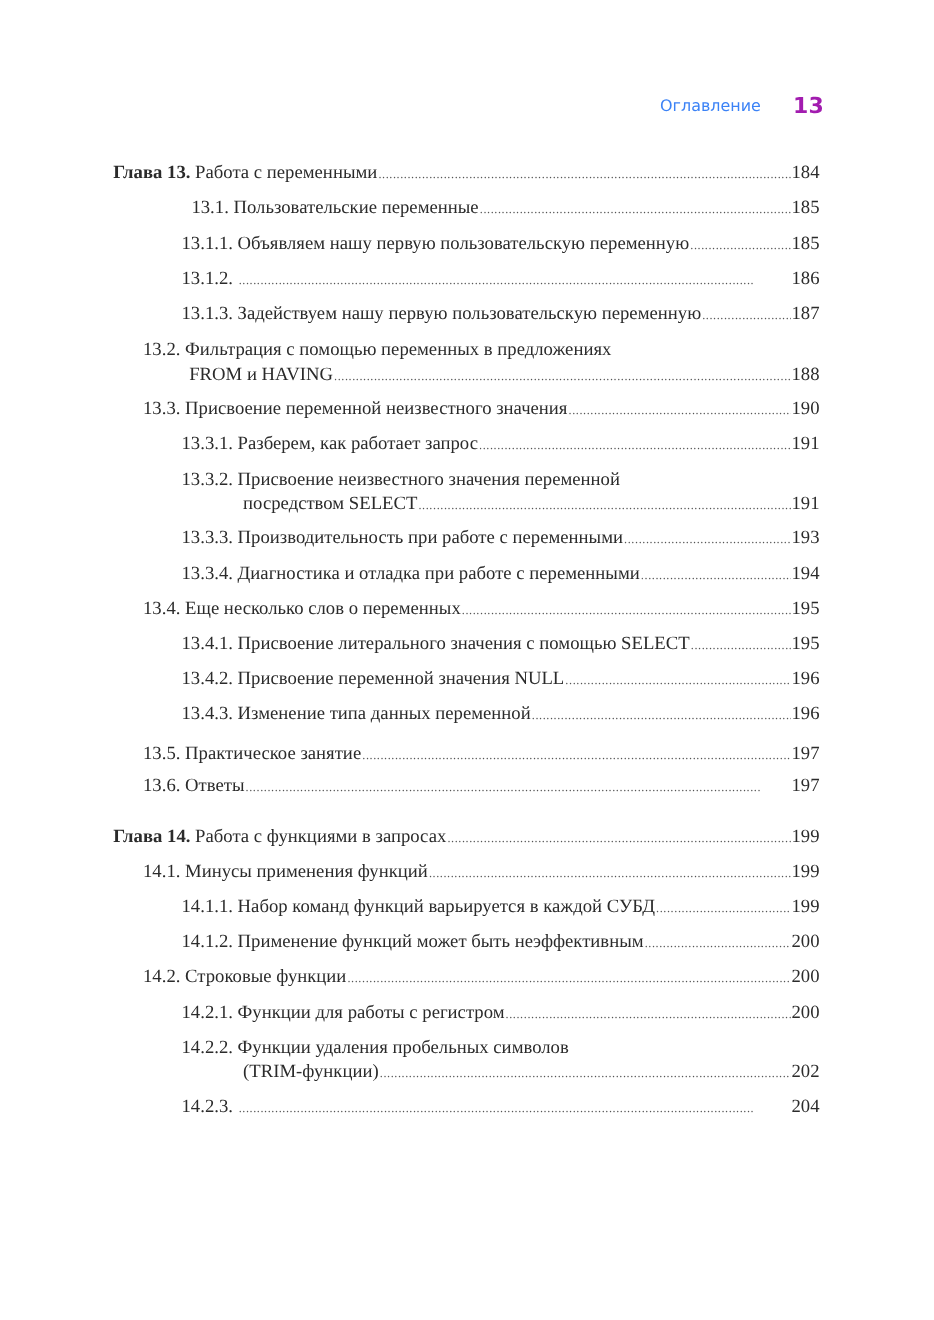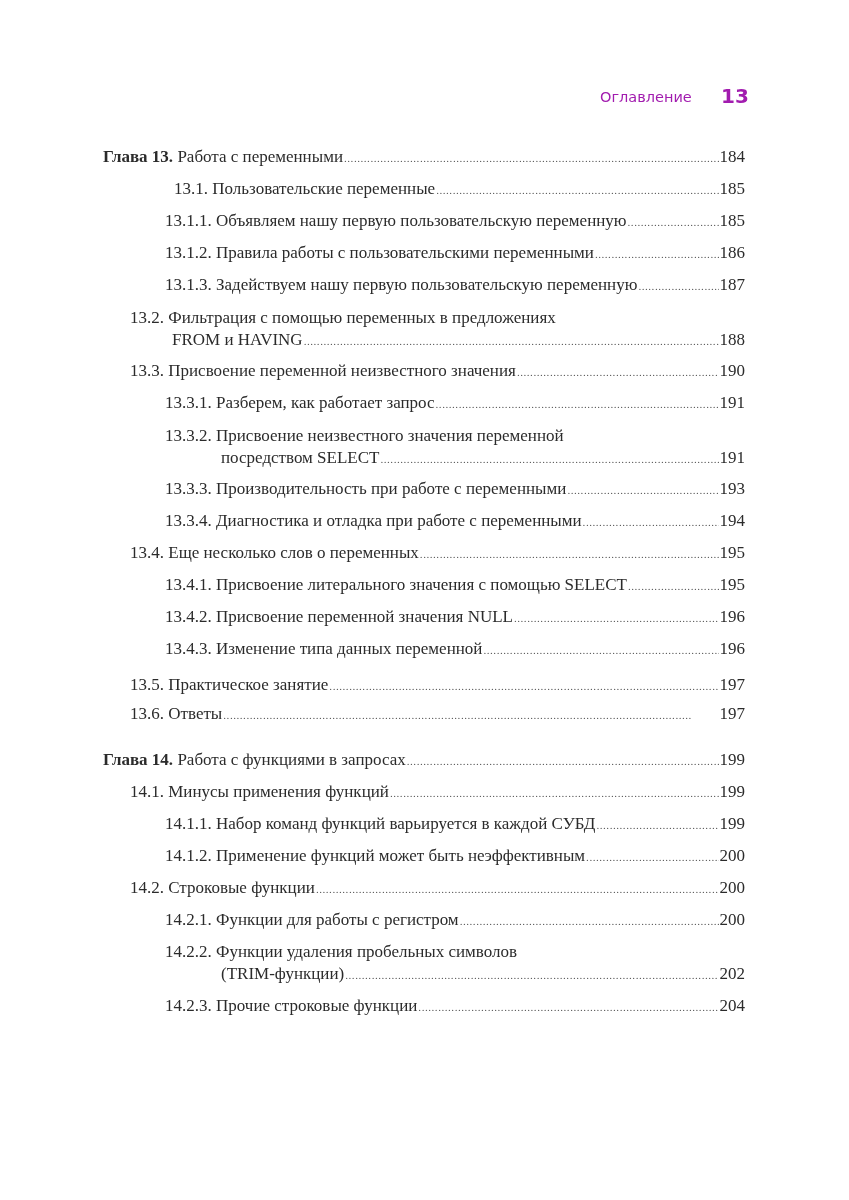--- a/index.html
+++ b/index.html
@@ -1,18 +1,18 @@
 <!DOCTYPE html>
 <html><head>
 <meta charset="utf-8">
 <style>
   html, body { margin: 0; padding: 0; background: #ffffff; }
   body { width: 849px; height: 1200px; position: relative; overflow: hidden; }
   .header { position: absolute; top: 84px; left: 0; width: 849px; height: 30px; }
-  .header-title { position: absolute; left: 600px; top: 5px; font-family: "DejaVu Sans", sans-serif; font-size: 14.5px; color: #a21caf; }
+  .header-title { position: absolute; left: 600px; top: 5px; font-family: "DejaVu Sans", sans-serif; font-size: 14.5px; color: #3b82f6; }
   .header-page { position: absolute; left: 721px; top: 0px; font-family: "DejaVu Sans", sans-serif; font-weight: bold; font-size: 20px; color: #a21caf; }
   .toc { position: absolute; left: 0; top: 0; width: 849px; }
   .entry { position: absolute; right: 104px; font-family: "Liberation Serif", serif; font-size: 17px; color: #2b2b2b; line-height: 22px; }
   .line { display: flex; align-items: baseline; white-space: nowrap; }
   .num { flex: none; }
   .title { flex: none; }
   .leader { flex: 1 1 auto; overflow: hidden; margin: 0 1px; color: #555; font-size: 11px; letter-spacing: 1.2px; }
   .leader::before { content: ". . . . . . . . . . . . . . . . . . . . . . . . . . . . . . . . . . . . . . . . . . . . . . . . . . . . . . . . . . . . . . . . . . . . . . . . . . . . . . . . . . . . . . . . . . . . . . . . . . . . . . . . . . . . . . . . . . . . . . . . . . . . . . . . . . . . . . . . . . . . . ."; letter-spacing: -1.1px; }
   .page { flex: none; text-align: right; }
   .chap .num { font-weight: bold; text-align: center; }
@@ -41,21 +41,21 @@
   </div>
 
   <div class="entry" style="top:210px; left:165px;">
     <div class="line">
       <span class="num">13.1.1.</span>&nbsp;<span class="title">Объявляем нашу первую пользовательскую переменную</span><span class="leader"></span><span class="page">185</span>
     </div>
   </div>
 
   <div class="entry" style="top:242px; left:165px;">
     <div class="line">
-      <span class="num">13.1.2.</span>&nbsp;<span class="title">Правила работы с пользовательскими переменными</span><span class="leader"></span><span class="page">186</span>
+      <span class="num">13.1.2.</span>&nbsp;<span class="leader"></span><span class="page">186</span>
     </div>
   </div>
 
   <div class="entry" style="top:274px; left:165px;">
     <div class="line">
       <span class="num">13.1.3.</span>&nbsp;<span class="title">Задействуем нашу первую пользовательскую переменную</span><span class="leader"></span><span class="page">187</span>
     </div>
   </div>
 
   <div class="entry" style="top:307px; left:130px;">
@@ -182,17 +182,17 @@
     </div>
     <div class="line" style="padding-left:56px;justify-content:space-between;">
       <span class="title">(TRIM-функции)</span>
         <span class="leader"></span>
         <span class="page">202</span>
     </div>
   </div>
 
   <div class="entry" style="top:995px; left:165px;">
     <div class="line">
-      <span class="num">14.2.3.</span>&nbsp;<span class="title">Прочие строковые функции</span><span class="leader"></span><span class="page">204</span>
+      <span class="num">14.2.3.</span>&nbsp;<span class="leader"></span><span class="page">204</span>
     </div>
   </div>
 
 </div>
 
 </body></html>

